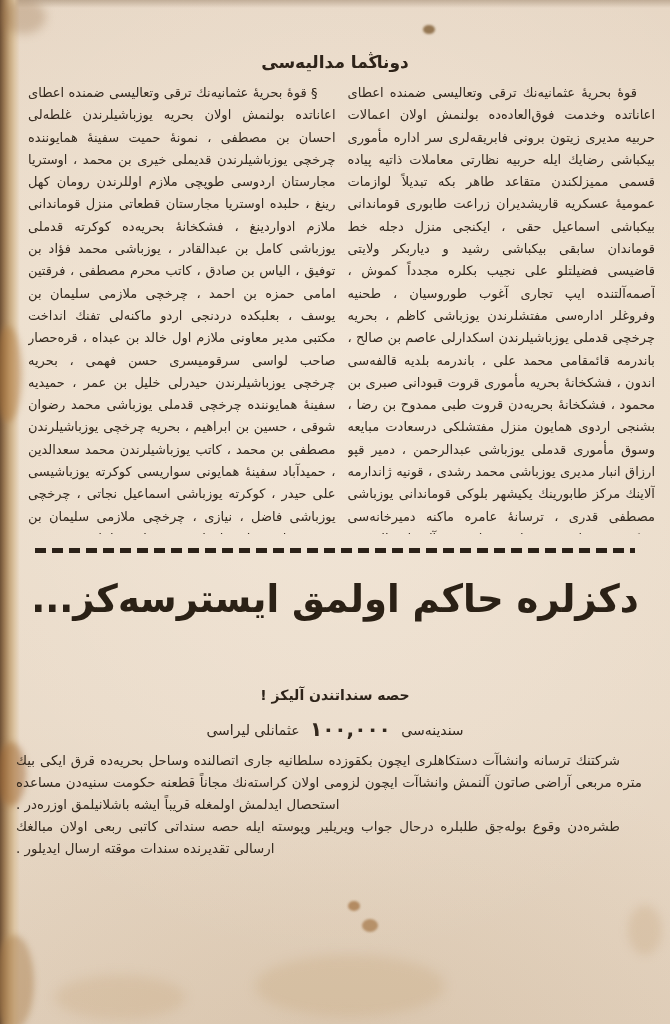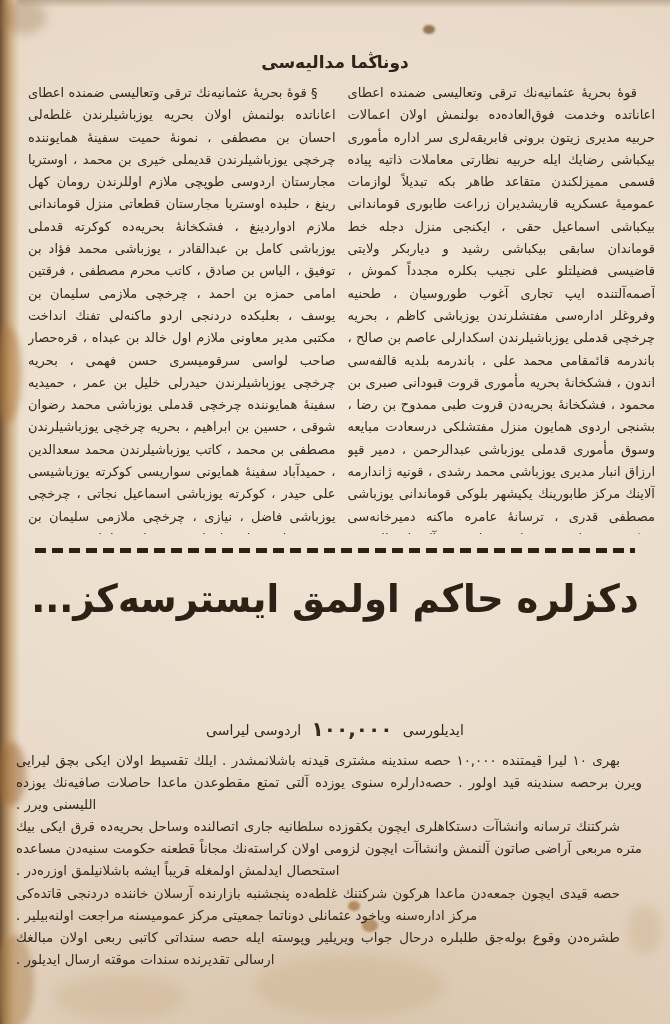--- a/index.html
+++ b/index.html
@@ -109,26 +109,25 @@
   <div class="columns">
     <div class="col">قوهٔ بحریهٔ عثمانیه‌نك ترقی وتعالیسی ضمنده اعطای اعاناتده وخدمت فوق‌العاده‌ده بولنمش اولان اعمالات حربیه مدیری زیتون برونی فابریقه‌لری سر اداره مأموری بیكباشی رضایك ایله حربیه نظارتی معاملات ذاتیه پیاده قسمی ممیزلكندن متقاعد طاهر بكه تبدیلاً لوازمات عمومیهٔ عسكریه قاریشدیران زراعت طابوری قوماندانی بیكباشی اسماعیل حقی ، ایكنجی منزل دجله خط قوماندان سابقی بیكباشی رشید و دیاربكر ولایتی قاضیسی فضیلتلو علی نجیب بكلره مجدداً كموش ، آصمه‌آلتنده ایپ تجاری آغوب طوروسیان ، طحنیه وفروغلر اداره‌سی مفتشلرندن یوزباشی كاظم ، بحریه چرخچی قدملی یوزباشیلرندن اسكدارلی عاصم بن صالح ، باندرمه قائمقامی محمد علی ، باندرمه بلدیه قالفه‌سی اندون ، فشكخانهٔ بحریه مأموری قروت قبودانی صبری بن محمود ، فشكخانهٔ بحریه‌دن قروت طبی ممدوح بن رضا ، بشنجی اردوی همایون منزل مفتشلكی درسعادت مبایعه وسوق مأموری قدملی یوزباشی عبدالرحمن ، دمیر قپو ارزاق انبار مدیری یوزباشی محمد رشدی ، قونیه ژاندارمه آلاینك مركز طابورینك یكیشهر بلوكی قوماندانی یوزباشی مصطفی قدری ، ترسانهٔ عامره ماكنه دمیرخانه‌سی وچكیج حده فابریقه‌سی اوسته باشیسی آلبرطو فالقونه ، ایاس اغا كوشكنده سواری كوچك ضابط مكتبی كاتبی جمیل بك مخدومی اسماعیل سعاد ، بحریه چرخچی قدملی یوزباشیلرندن حسین وحقی بن محمد ، بحریه چرخچی مكتبنده قدملی كاتب حافظ اسماعیل بك افندیلره ونیكل دوناتما مدالیه‌لری احسان بیورلمشدر .</div>
     <div class="col">§ قوهٔ بحریهٔ عثمانیه‌نك ترقی وتعالیسی ضمنده اعطای اعاناتده بولنمش اولان بحریه یوزباشیلرندن غلطه‌لی احسان بن مصطفی ، نمونهٔ حمیت سفینهٔ همایوننده چرخچی یوزباشیلرندن قدیملی خیری بن محمد ، اوستریا مجارستان اردوسی طوپچی ملازم اوللرندن رومان كهل رینغ ، حلبده اوستریا مجارستان قطعاتی منزل قوماندانی ملازم ادواردینغ ، فشكخانهٔ بحریه‌ده كوكرته قدملی یوزباشی كامل بن عبدالقادر ، یوزباشی محمد فؤاد بن توفیق ، الیاس بن صادق ، كاتب محرم مصطفی ، فرقتین امامی حمزه بن احمد ، چرخچی ملازمی سلیمان بن یوسف ، بعلبكده دردنجی اردو ماكنه‌لی تفنك انداخت مكتبی مدیر معاونی ملازم اول خالد بن عبداه ، قره‌حصار صاحب لواسی سرقومیسری حسن فهمی ، بحریه چرخچی یوزباشیلرندن حیدرلی خلیل بن عمر ، حمیدیه سفینهٔ همایوننده چرخچی قدملی یوزباشی محمد رضوان شوقی ، حسین بن ابراهیم ، بحریه چرخچی یوزباشیلرندن مصطفی بن محمد ، كاتب یوزباشیلرندن محمد سعدالدین ، حمیدآباد سفینهٔ همایونی سواریسی كوكرته یوزباشیسی علی حیدر ، كوكرته یوزباشی اسماعیل نجاتی ، چرخچی یوزباشی فاضل ، نیازی ، چرخچی ملازمی سلیمان بن حسن ، اوستریا مجار اردوسی ملازم ثانیلرندن موسیو اوسقار شوفر ، اصحاب املاكدن روسه‌لی زاده اندون بك وافندیلرله قره‌حصار صاحب لواسی سرقومیسری حسن فهمی بكك زوجه‌سی بدریه خانمه طولغ دوناتما مدالیه‌لری احسان بیورلمشدر .</div>
   </div>
 
   <div class="divider"></div>
 
   <div class="ad-headline">دكزلره حاكم اولمق ايسترسه‌كز...</div>
 
 
+  <div class="ad-cta">حصه سنداتندن آلیكز !</div>
 
   <div class="ad-capital">
-    <span>ایدیلور‌سی</span>
+    <span>سندینه‌سی</span>
     <span class="amount">١٠٠,٠٠٠</span>
-    <span>اردوسی لیراسی</span>
+    <span>عثمانلی لیراسی</span>
   </div>
 
   <div class="ad-body">
-    <p>بهری ١٠ لیرا قیمتنده ١٠,٠٠٠ حصه سندینه مشتری قیدنه باشلانمشدر . ایلك تقسیط اولان ایكی بچق لیرایی ویرن برحصه سندینه قید اولور . حصه‌دارلره سنوی یوزده آلتی تمتع مقطوعدن ماعدا حاصلات صافیه‌نك یوزده اللیسنی ویرر .</p>
     <p>شركتنك ترسانه وانشاآت دستكاهلری ایچون بكقوزده سلطانیه جاری اتصالنده وساحل بحریه‌ده قرق ایكی بیك متره مربعی آراضی صاتون آلنمش وانشاآت ایچون لزومی اولان كراسته‌نك مجاناً قطعنه حكومت سنیه‌دن مساعده استحصال ایدلمش اولمغله قریباً ایشه باشلانیلمق اوزره‌در .</p>
-    <p>حصه قیدی ایچون جمعه‌دن ماعدا هركون شركتنك غلطه‌ده پنجشنبه بازارنده آرسلان خاننده دردنجی قاتده‌كی مركز اداره‌سنه ویاخود عثمانلی دوناتما جمعیتی مركز عمومیسنه مراجعت اولنه‌بیلیر .</p>
     <p>طشره‌دن وقوع بوله‌جق طلبلره درحال جواب ویریلیر وپوسته ایله حصه سنداتی كاتبی ربعی اولان مبالغك ارسالی تقدیرنده سندات موقته ارسال ایدیلور .</p>
   </div>
 </div>
 
 </body></html>

